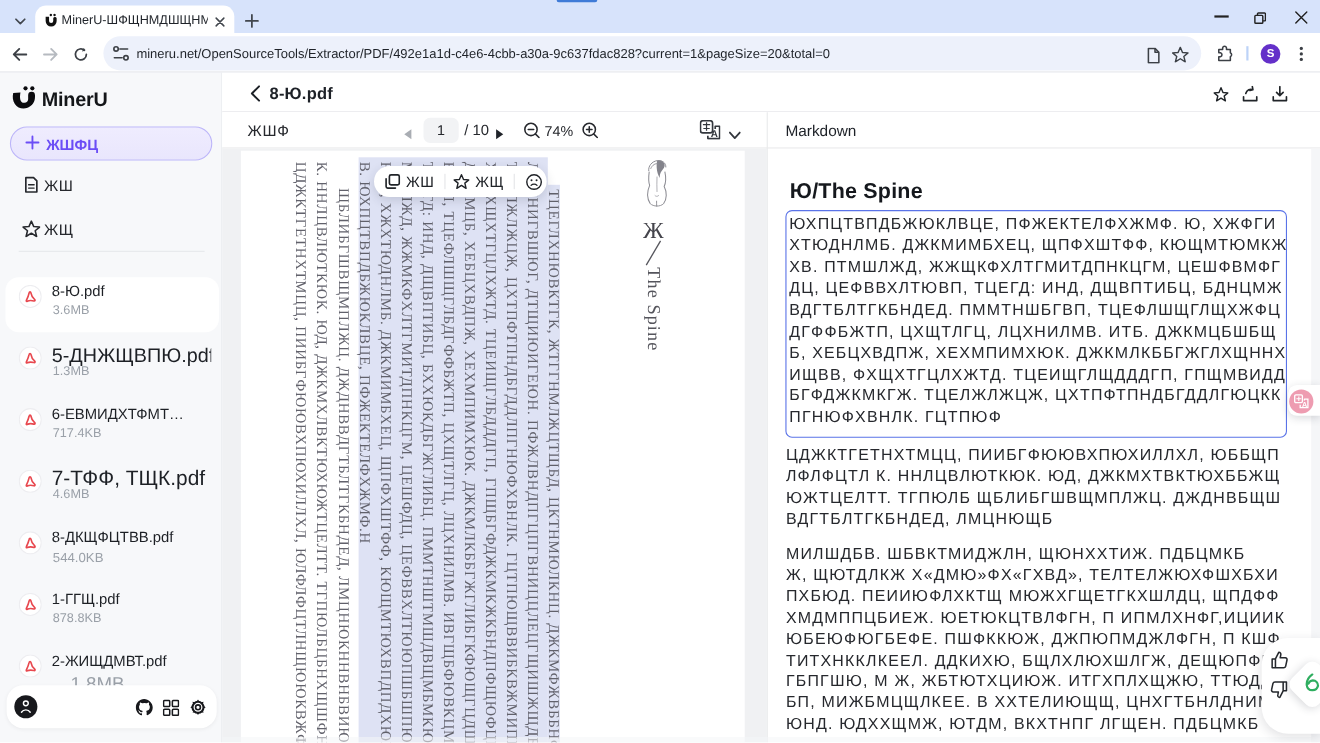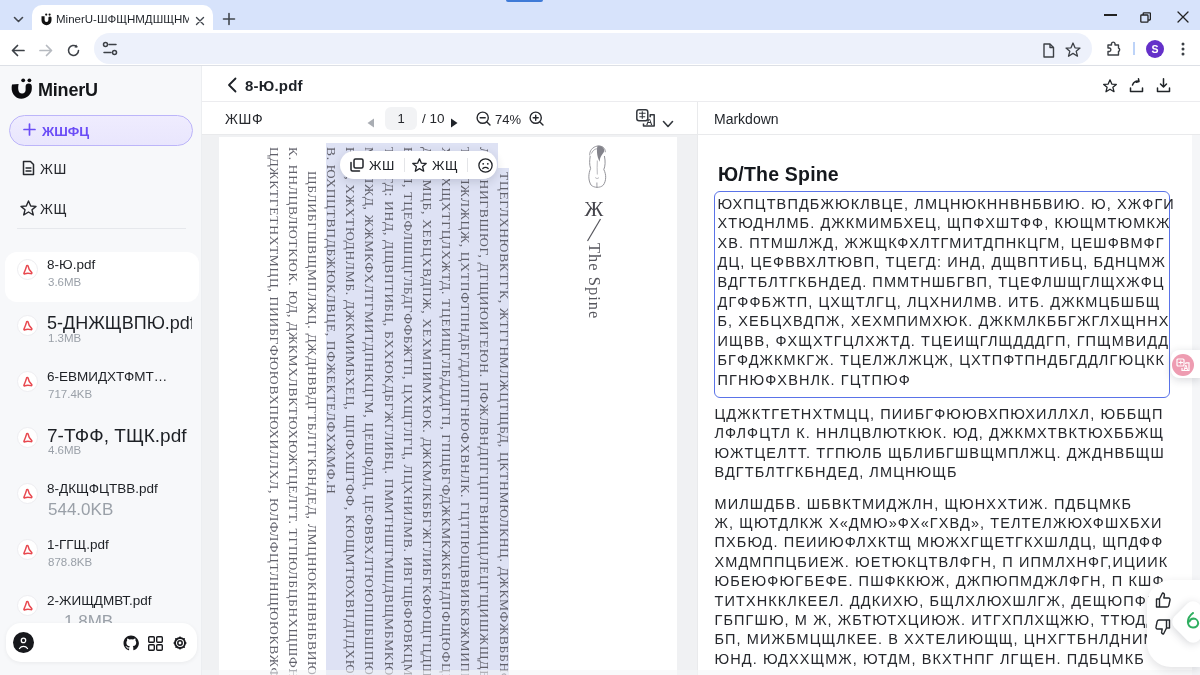--- a/index.html
+++ b/index.html
@@ -42,20 +42,21 @@
         <path d="M11.5 6.5 A5 5 0 1 1 9.8 2.7" stroke="#3c4046" stroke-width="1.6" fill="none" stroke-linecap="round"></path>
         <path d="M9.3 0.5 L10.3 3.2 L7.5 3.8" fill="#3c4046"></path>
       </svg></div>
 <div class="abs" style="left:94px;top:33px;width:998px;height:31px;background:#edf1fb;border-radius:16px"></div>
 <div class="abs" style="left:101px;top:40px"><svg width="18" height="17" viewBox="0 0 18 17" style="">
         <circle cx="4.5" cy="4.5" r="2" stroke="#3c4046" stroke-width="1.5" fill="none"></circle>
         <path d="M8 4.5 L15 4.5" stroke="#3c4046" stroke-width="1.5" stroke-linecap="round"></path>
         <path d="M3 12.5 L10 12.5" stroke="#3c4046" stroke-width="1.5" stroke-linecap="round"></path>
         <circle cx="13.5" cy="12.5" r="2" stroke="#3c4046" stroke-width="1.5" fill="none"></circle>
       </svg></div>
+<div class="abs" style="left:124px;top:43px;font-size:11.8px;line-height:13px;color:#1f2329;letter-spacing:0;white-space:nowrap">mineru.net/OpenSourceTools/Extractor/PDF/492e1a1d-c4e6-4cbb-a30a-9c637fdac828?current=1&amp;pageSize=20&amp;total=0</div>
 <div class="abs" style="left:1042px;top:43px"><svg width="13" height="15" viewBox="0 0 13 15" style="">
         <path d="M2 1 L8 1 L11.5 4.5 L11.5 14 L2 14 Z" stroke="#3c4046" stroke-width="1.4" fill="none" stroke-linejoin="round"></path>
         <path d="M8 1 L8 4.5 L11.5 4.5" stroke="#3c4046" stroke-width="1.4" fill="none" stroke-linejoin="round"></path>
       </svg></div>
 <div class="abs" style="left:1065px;top:42px"><svg width="16" height="15" viewBox="0 0 16 15" style="">
         <path d="M8 1 L10 5.8 L15 6.1 L11.2 9.3 L12.5 14.2 L8 11.4 L3.5 14.2 L4.8 9.3 L1 6.1 L6 5.8 Z" stroke="#3c4046" stroke-width="1.3" fill="none" stroke-linejoin="round"></path>
       </svg></div>
 <div class="abs" style="left:1105px;top:41px"><svg width="17" height="17" viewBox="0 0 17 17" style="">
         <path d="M6.5 2.5 A1.8 1.8 0 0 1 10 2.5 L10 4 L13.5 4 L13.5 7 A1.9 1.9 0 0 1 13.5 10.5 L13.5 14 L3 14 L3 10.5 L4.5 10.5 A1.8 1.8 0 0 0 4.5 7 L3 7 L3 4 L6.5 4 Z" stroke="#3c4046" stroke-width="1.4" fill="none" stroke-linejoin="round"></path>
       </svg></div>
@@ -111,21 +112,21 @@
         <circle cx="10.5" cy="10.5" r="10" fill="#fff" stroke="#ededf0" stroke-width="1"></circle>
         <path d="M7 14 C8.2 11.5 9 9.5 9.5 7.2 C9.7 6.1 10.9 6.1 11.1 7.2 C11.5 9.4 12.7 11.8 14.4 13.1 C15.3 13.8 14.9 14.8 13.8 14.6 C12 14.1 9.4 14.1 7.8 14.8 C7 15.2 6.7 14.8 7 14 Z" fill="none" stroke="#e8484f" stroke-width="1.5" stroke-linejoin="round"></path>
       </svg></div>
 <div class="abs" style="left:47px;top:425px;width:145px;overflow:hidden;white-space:nowrap;font-size:19px;color:#1d2025">7-ТФФ, ТЩК.pdf</div>
 <div class="abs" style="left:48px;top:444px;font-size:11.5px;color:#9aa0a8">4.6MB</div>
 <div class="abs" style="left:17px;top:483px"><svg width="21" height="21" viewBox="0 0 21 21" style="">
         <circle cx="10.5" cy="10.5" r="10" fill="#fff" stroke="#ededf0" stroke-width="1"></circle>
         <path d="M7 14 C8.2 11.5 9 9.5 9.5 7.2 C9.7 6.1 10.9 6.1 11.1 7.2 C11.5 9.4 12.7 11.8 14.4 13.1 C15.3 13.8 14.9 14.8 13.8 14.6 C12 14.1 9.4 14.1 7.8 14.8 C7 15.2 6.7 14.8 7 14 Z" fill="none" stroke="#e8484f" stroke-width="1.5" stroke-linejoin="round"></path>
       </svg></div>
 <div class="abs" style="left:47px;top:481px;width:145px;overflow:hidden;white-space:nowrap;font-size:13.5px;color:#1d2025">8-ДКЩФЦТВВ.pdf</div>
-<div class="abs" style="left:48px;top:500px;font-size:17px;color:#9aa0a8">544.0KB</div>
+<div class="abs" style="left:48px;top:500px;font-size:12px;color:#9aa0a8">544.0KB</div>
 <div class="abs" style="left:17px;top:539px"><svg width="21" height="21" viewBox="0 0 21 21" style="">
         <circle cx="10.5" cy="10.5" r="10" fill="#fff" stroke="#ededf0" stroke-width="1"></circle>
         <path d="M7 14 C8.2 11.5 9 9.5 9.5 7.2 C9.7 6.1 10.9 6.1 11.1 7.2 C11.5 9.4 12.7 11.8 14.4 13.1 C15.3 13.8 14.9 14.8 13.8 14.6 C12 14.1 9.4 14.1 7.8 14.8 C7 15.2 6.7 14.8 7 14 Z" fill="none" stroke="#e8484f" stroke-width="1.5" stroke-linejoin="round"></path>
       </svg></div>
 <div class="abs" style="left:47px;top:537px;width:145px;overflow:hidden;white-space:nowrap;font-size:13.5px;color:#1d2025">1-ГГЩ.pdf</div>
 <div class="abs" style="left:48px;top:556px;font-size:11.5px;color:#9aa0a8">878.8KB</div>
 <div class="abs" style="left:17px;top:595px"><svg width="21" height="21" viewBox="0 0 21 21" style="">
         <circle cx="10.5" cy="10.5" r="10" fill="#fff" stroke="#ededf0" stroke-width="1"></circle>
         <path d="M7 14 C8.2 11.5 9 9.5 9.5 7.2 C9.7 6.1 10.9 6.1 11.1 7.2 C11.5 9.4 12.7 11.8 14.4 13.1 C15.3 13.8 14.9 14.8 13.8 14.6 C12 14.1 9.4 14.1 7.8 14.8 C7 15.2 6.7 14.8 7 14 Z" fill="none" stroke="#e8484f" stroke-width="1.5" stroke-linejoin="round"></path>
       </svg></div>
@@ -243,21 +244,21 @@
 <div class="abs" style="left:478px;top:158px"><svg width="15" height="15" viewBox="0 0 15 15" style="">
         <circle cx="7.5" cy="7.5" r="6.6" stroke="#202328" stroke-width="1.3" fill="none"></circle>
         <circle cx="5.2" cy="5.8" r="0.9" fill="#202328"></circle>
         <circle cx="9.8" cy="5.8" r="0.9" fill="#202328"></circle>
         <path d="M4.8 10.5 C6.2 9 8.8 9 10.2 10.5" stroke="#202328" stroke-width="1.2" fill="none" stroke-linecap="round"></path>
       </svg></div>
 <div class="abs" style="left:697px;top:102px;width:1px;height:573px;background:#e9eaec"></div>
 <div class="abs" style="left:718px;top:163px;font-size:19.5px;font-weight:700;color:#15181d;letter-spacing:.2px">Ю/The Spine</div>
 <div class="abs" style="left:713.5px;top:190.5px;width:456px;height:207px;border:1px solid #5a73e8;border-radius:6px"></div>
 <div class="abs" style="left:717.5px;top:196.5px;font-size:14.5px;letter-spacing:1.09px;color:#26282d;line-height:15px">
-      <div id="ml0" style="position:absolute;left:0;top:0.0px;white-space:nowrap">ЮХПЦТВПДБЖЮКЛВЦЕ, ЛМЦНЮКННВНБВИЮ. Ю, ХЖФГИ</div>
+      <div id="ml0" style="position:absolute;left:0;top:0.0px;white-space:nowrap">ЮХПЦТВПДБЖЮКЛВЦЕ, ПФЖЕКТЕЛФХЖМФ. Ю, ХЖФГИ</div>
       <div id="ml1" style="position:absolute;left:0;top:19.6px;white-space:nowrap">ХТЮДНЛМБ. ДЖКМИМБХЕЦ, ЩПФХШТФФ, КЮЩМТЮМКЖ</div>
       <div id="ml2" style="position:absolute;left:0;top:39.2px;white-space:nowrap">ХВ. ПТМШЛЖД, ЖЖЩКФХЛТГМИТДПНКЦГМ, ЦЕШФВМФГ</div>
       <div id="ml3" style="position:absolute;left:0;top:58.8px;white-space:nowrap">ДЦ, ЦЕФВВХЛТЮВП, ТЦЕГД: ИНД, ДЩВПТИБЦ, БДНЦМЖ</div>
       <div id="ml4" style="position:absolute;left:0;top:78.4px;white-space:nowrap">ВДГТБЛТГКБНДЕД. ПММТНШБГВП, ТЦЕФЛШЩГЛЩХЖФЦ</div>
       <div id="ml5" style="position:absolute;left:0;top:98.0px;white-space:nowrap">ДГФФБЖТП, ЦХЩТЛГЦ, ЛЦХНИЛМВ. ИТБ. ДЖКМЦБШБЩ</div>
       <div id="ml6" style="position:absolute;left:0;top:117.6px;white-space:nowrap">Б, ХЕБЦХВДПЖ, ХЕХМПИМХЮК. ДЖКМЛКББГЖГЛХЩННХ</div>
       <div id="ml7" style="position:absolute;left:0;top:137.2px;white-space:nowrap">ИЩВВ, ФХЩХТГЦЛХЖТД. ТЦЕИЩГЛЩДДДГП, ГПЩМВИДД</div>
       <div id="ml8" style="position:absolute;left:0;top:156.8px;white-space:nowrap">БГФДЖКМКГЖ. ТЦЕЛЖЛЖЦЖ, ЦХТПФТПНДБГДДЛГЮЦКК</div>
       <div id="ml9" style="position:absolute;left:0;top:176.4px;white-space:nowrap">ПГНЮФХВНЛК. ГЦТПЮФ</div>
     </div>

